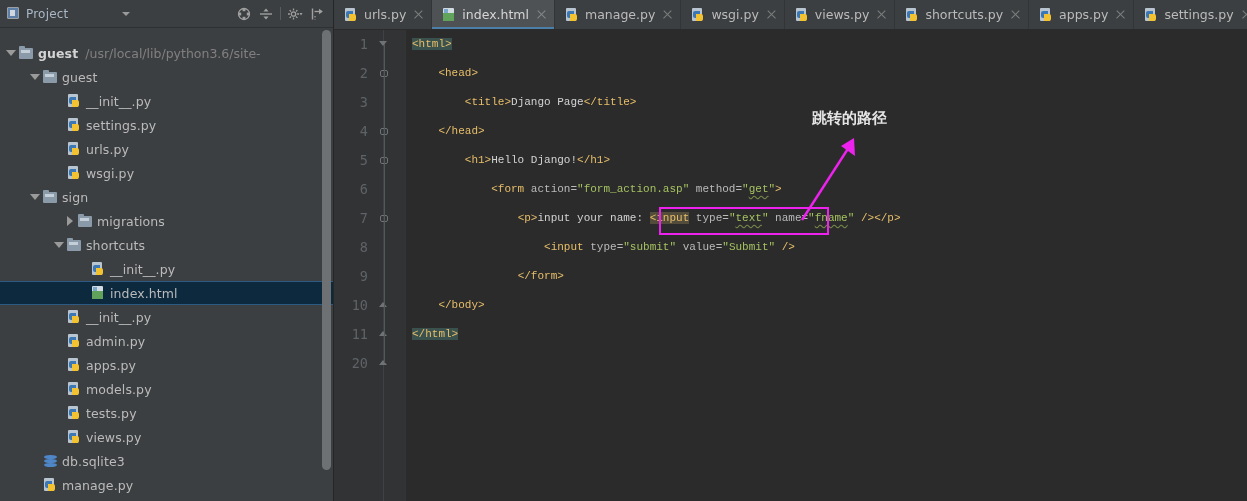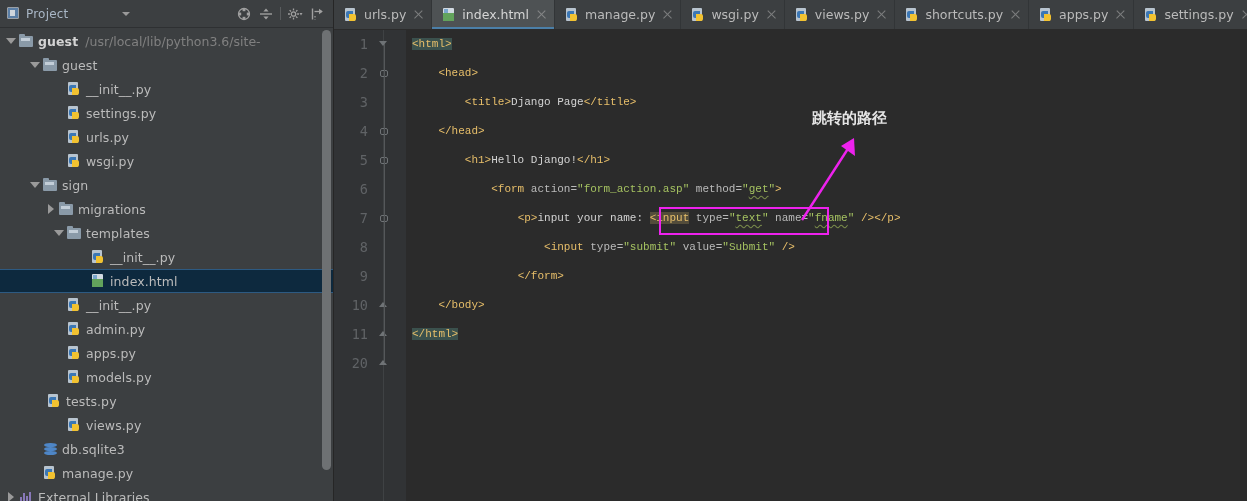--- a/index.html
+++ b/index.html
@@ -61,20 +61,21 @@
     width: 20px; height: 20px; display: flex;
     align-items: center; justify-content: center;
     position: relative;
   }
   .tool-sep { width: 1px; height: 13px; background: #5a5d5f; margin: 0 2px; }
 
   
   #tree-scroll {
     flex: 1; overflow: hidden; position: relative;
     background: #3c3f41;
+    margin-top: 12px;
   }
   #tree { padding-top: 1px; }
   .node {
     height: 24px; display: flex; align-items: center;
     white-space: nowrap; position: relative;
     padding-right: 4px;
   }
   .node.selected {
     background: #0d293e;
     border-top: 1px solid #2d5a82;
@@ -373,37 +374,37 @@
           </div>
           <div class="node" style="padding-left: 28px;">
             <span class="arrow down">
               <span class="g"></span>
             </span>
             <span class="node-ico">
               <span class="ico-folder"></span>
             </span>
             <span class="node-label">sign</span>
           </div>
-          <div class="node" style="padding-left: 44px;">
+          <div class="node" style="padding-left: 63px;">
             <span class="arrow right">
               <span class="g"></span>
             </span>
             <span class="node-ico">
               <span class="ico-folder"></span>
             </span>
             <span class="node-label">migrations</span>
           </div>
           <div class="node" style="padding-left: 52px;">
             <span class="arrow down">
               <span class="g"></span>
             </span>
             <span class="node-ico">
               <span class="ico-folder"></span>
             </span>
-            <span class="node-label">templates</span>
+            <span class="node-label">shortcuts</span>
           </div>
           <div class="node" style="padding-left: 76px;">
             <span class="arrow"></span>
             <span class="node-ico">
               <span class="ico-py">
                 <span class="pg"></span>
                 <span class="pb"></span>
                 <span class="py2"></span>
               </span>
             </span>
@@ -457,21 +458,21 @@
             <span class="arrow"></span>
             <span class="node-ico">
               <span class="ico-py">
                 <span class="pg"></span>
                 <span class="pb"></span>
                 <span class="py2"></span>
               </span>
             </span>
             <span class="node-label">models.py</span>
           </div>
-          <div class="node" style="padding-left: 32px; text-align: right;">
+          <div class="node" style="padding-left: 52px; text-align: right;">
             <span class="arrow"></span>
             <span class="node-ico">
               <span class="ico-py">
                 <span class="pg"></span>
                 <span class="pb"></span>
                 <span class="py2"></span>
               </span>
             </span>
             <span class="node-label">tests.py</span>
           </div>

